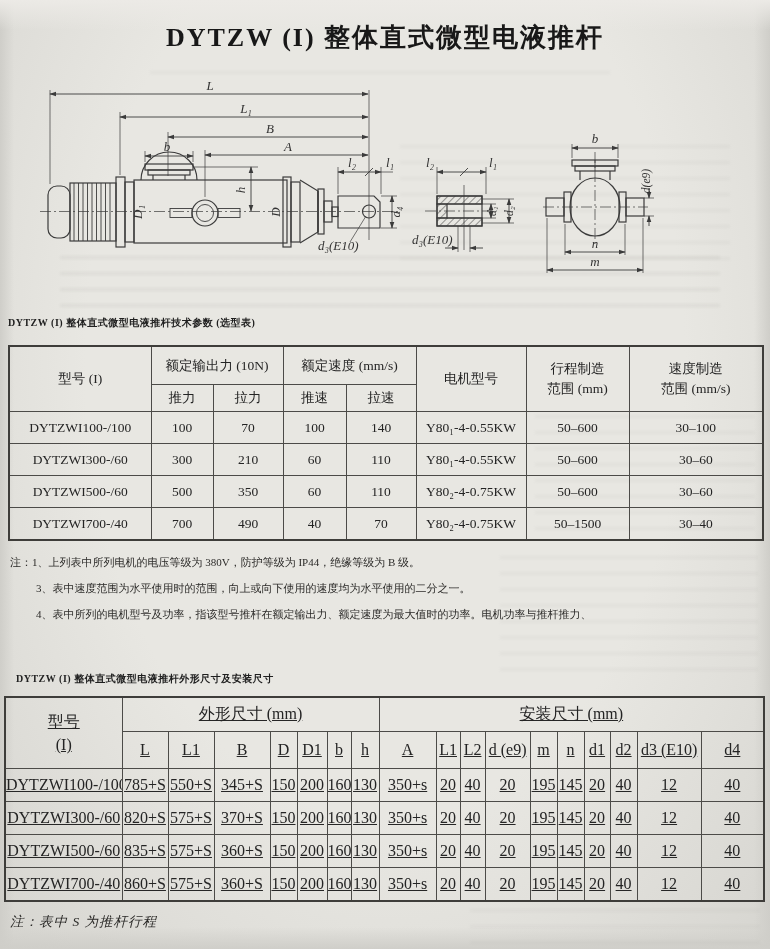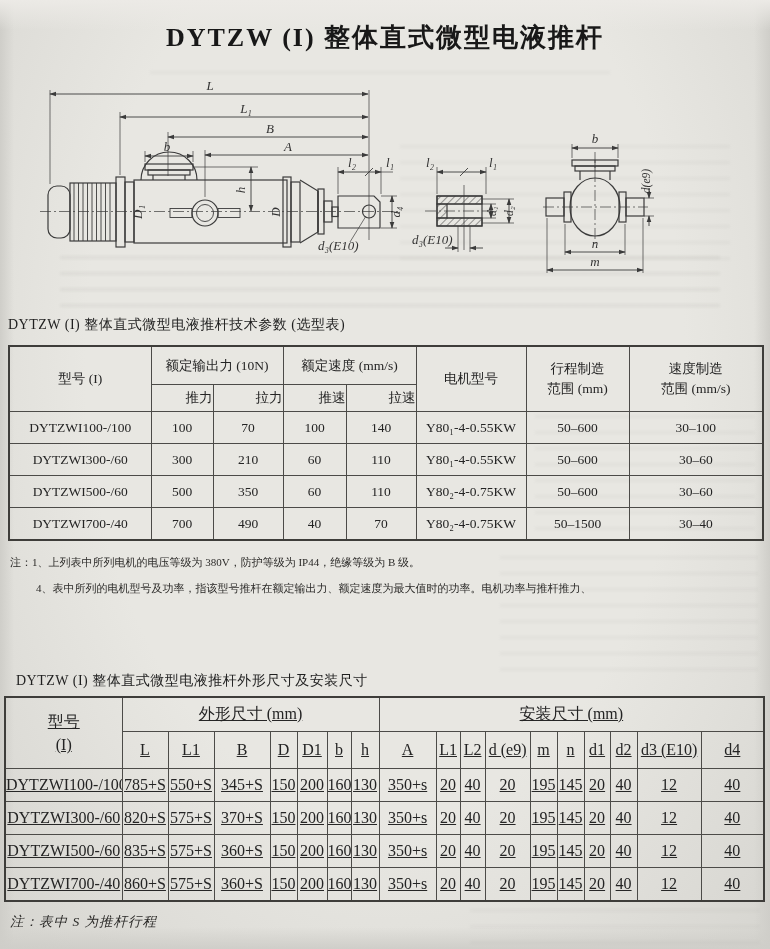--- a/index.html
+++ b/index.html
@@ -12,32 +12,32 @@
       linear-gradient(0deg,#cfcec9 0%, rgba(207,206,201,0) 22px),
       radial-gradient(ellipse at 50% 38%, #e8e7e2 55%, #d6d5d0 100%);
     overflow:hidden;}
   .layer{position:absolute;inset:0;z-index:2;}
   
   .ghost{position:absolute;z-index:1;filter:blur(1.6px);opacity:.45;
     background:repeating-linear-gradient(0deg, rgba(148,147,142,.30) 0 3px, rgba(148,147,142,0) 3px 16px);}
   .ghost.soft{opacity:.28;}
   .page-title{position:absolute;top:20px;left:0;width:100%;text-align:center;
     font-size:26px;font-weight:700;letter-spacing:2px;color:#181818;}
-  .sec-title{position:absolute;left:8px;font-size:14px;font-weight:400;color:#1f1f1f;letter-spacing:.5px;}
+  .sec-title{position:absolute;left:8px;font-size:10px;font-weight:700;color:#1f1f1f;letter-spacing:.5px;}
   #sec1{top:316px;}
   #sec2{top:672px;margin-left:8px;}
   svg text{font-family:"Liberation Serif","DejaVu Serif",serif;}
   .dimlbl{font-size:13px;font-style:italic;fill:#333;}
   .dimlbl.small{font-size:11.5px;}
   table{border-collapse:collapse;table-layout:fixed;position:absolute;background:transparent;}
   th,td{border:1px solid #4c4b48;text-align:center;vertical-align:middle;
     font-weight:400;padding:0;overflow:hidden;white-space:nowrap;color:#242424;}
   #t1{left:8px;top:345px;width:754px;font-size:13.5px;border:2px solid #3e3d3a;}
   #t1 thead tr:first-child th{height:37px;}
-  #t1 thead tr:last-child th{height:26px;text-align:right;}
+  #t1 thead tr:last-child th{height:26px;}
   #t1 tbody td{height:31px;}
   #t2{left:4px;top:696px;width:759px;font-size:16px;border:2px solid #3e3d3a;text-decoration:underline;}
   #t2 thead tr:first-child th{height:33px;}
   #t2 thead tr:last-child th{height:36px;}
   #t2 tbody td{height:32px;}
   .two-line{line-height:1.45;}
   .notes{position:absolute;left:10px;top:549px;width:750px;font-size:11px;color:#2b2a28;}
   .notes div{height:26px;line-height:26px;}
   .ind1{padding-left:26px;}
   .ind2{padding-left:42px;}
@@ -302,20 +302,21 @@
           <td>70</td>
           <td>Y80₂-4-0.75KW</td>
           <td>50–1500</td>
           <td>30–40</td>
         </tr>
         </tbody>
     </table>
 
     <div class="notes">
       <div>注：1、上列表中所列电机的电压等级为 380V，防护等级为 IP44，绝缘等级为 B 级。</div>
+      <div class="ind1">3、表中速度范围为水平使用时的范围，向上或向下使用的速度均为水平使用的二分之一。</div>
       <div class="ind1">4、表中所列的电机型号及功率，指该型号推杆在额定输出力、额定速度为最大值时的功率。电机功率与推杆推力、</div>
     </div>
 
     <div class="sec-title" id="sec2">DYTZW (I) 整体直式微型电液推杆外形尺寸及安装尺寸</div>
 
     <table id="t2">
       <colgroup>
         <col style="width:117px">
           <col style="width:46px">
           <col style="width:46px">

